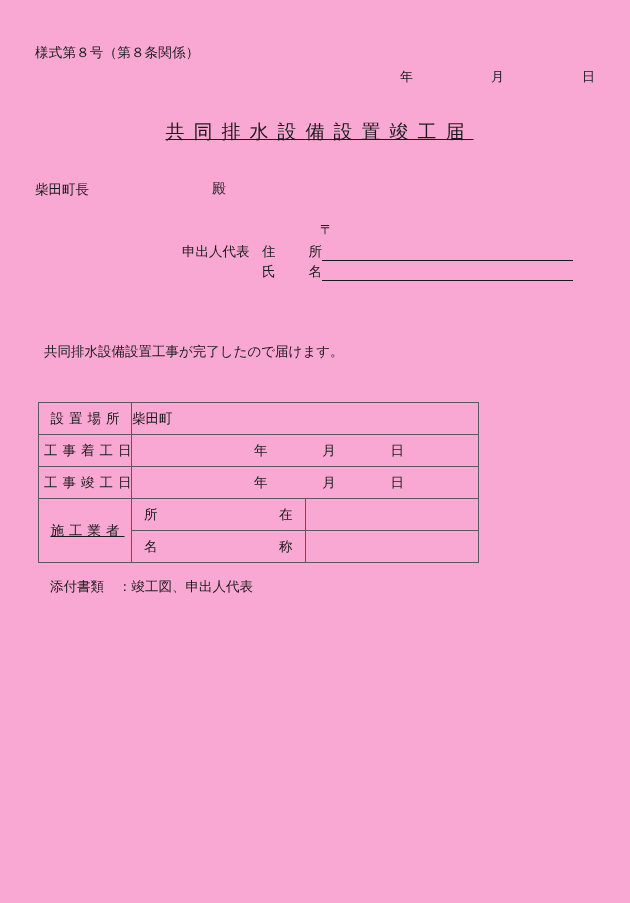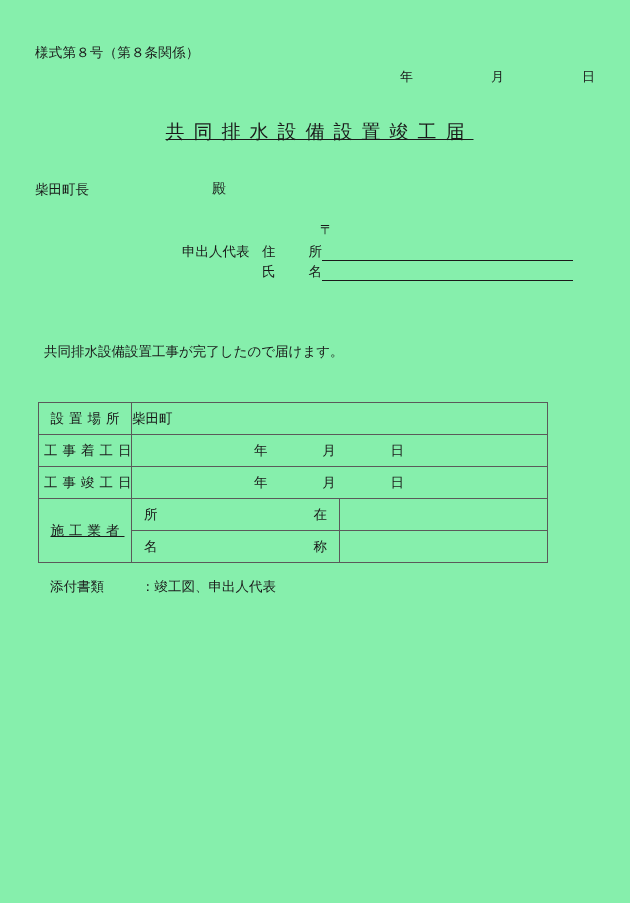--- a/index.html
+++ b/index.html
@@ -14,21 +14,21 @@
     font-family: "DejaVu Serif", "Liberation Serif", serif;
     color: #1a1a1a;
     overflow: hidden;
   }
   .page {
     position: absolute;
     left: 0;
     top: 0;
     width: 630px;
     height: 903px;
-    background: #86efac;
+    background: #f9a8d4;
   }
 
   
   .form-no {
     position: absolute;
     left: 35px;
     top: 44px;
     font-size: 13.5px;
     letter-spacing: 0.2px;
     white-space: nowrap;
@@ -126,21 +126,21 @@
     top: 343px;
     font-size: 13.5px;
     white-space: nowrap;
   }
 
   
   .form-table {
     position: absolute;
     left: 38px;
     top: 402px;
-    width: 510px;
+    width: 441px;
     border-collapse: collapse;
     table-layout: fixed;
     font-size: 13.5px;
   }
   .form-table td {
     border: 1px solid #5a5a5a;
     padding: 0;
     vertical-align: middle;
     height: 31px;
   }
@@ -180,21 +180,21 @@
 
   
   .attachment {
     position: absolute;
     left: 50px;
     top: 578px;
     font-size: 13.5px;
     white-space: nowrap;
     display: flex;
   }
-  .attachment .att-label { margin-right: 37px; }
+  .attachment .att-label { margin-right: 14px; }
 </style>
 </head>
 <body>
 
 <div class="page">
 
   <div class="form-no">様式第８号（第８条関係）</div>
 
   <div class="date-line">
     <span>年</span>

